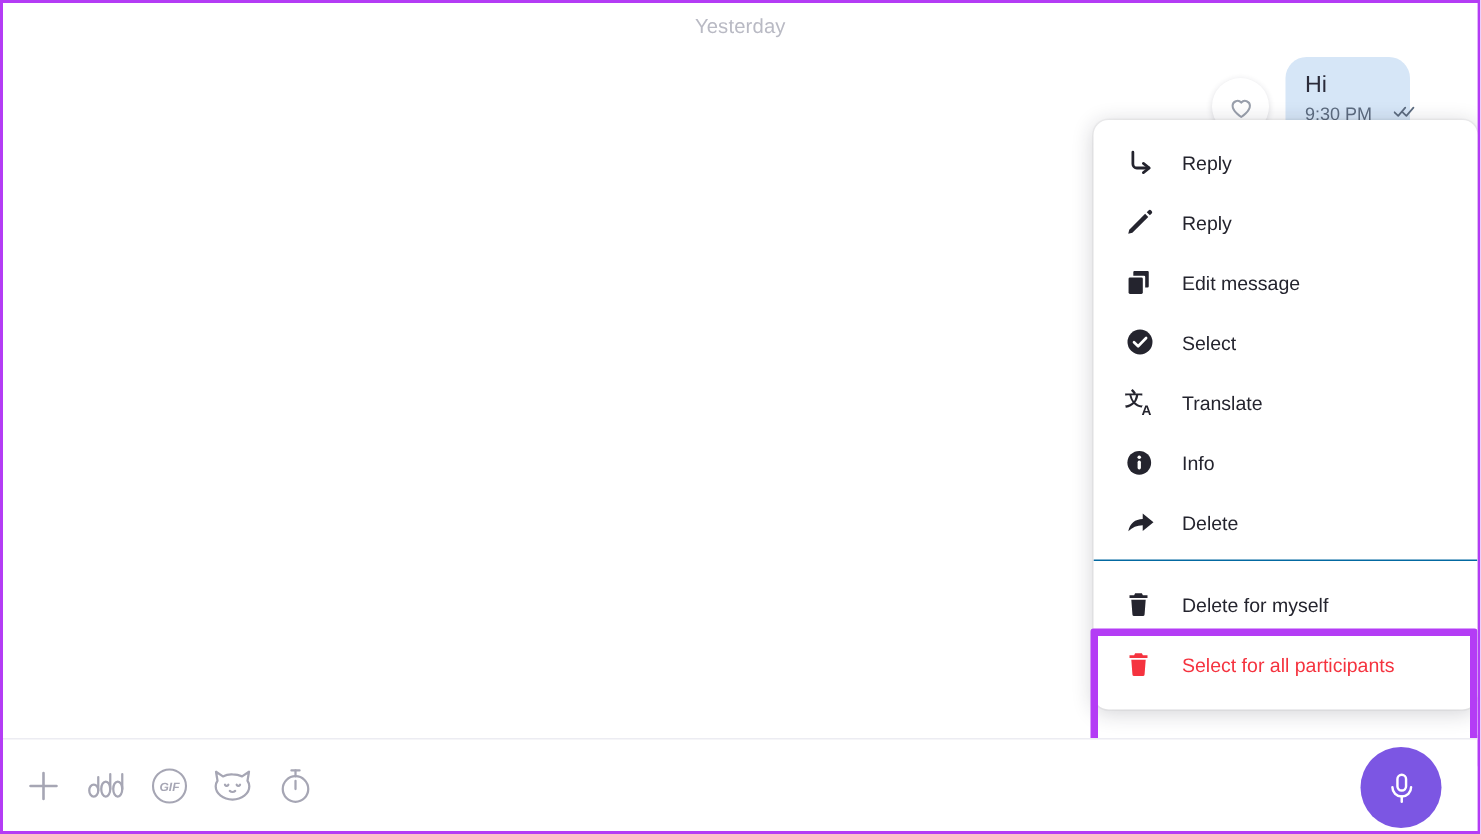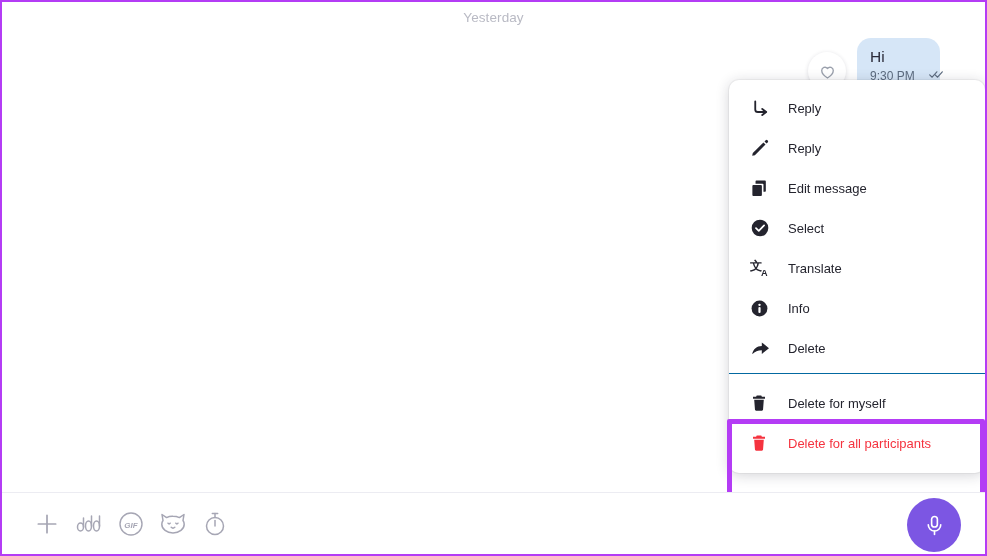--- a/index.html
+++ b/index.html
@@ -146,21 +146,21 @@
   #composer {
     position: absolute;
     left: 0;
     bottom: 0;
     width: 983px;
     height: 62px;
     background: #ffffff;
     border-top: 1px solid #ececf2;
     display: flex;
     align-items: center;
-    padding-left: 28px;
+    padding-left: 10px;
   }
   .composer-icon {
     width: 34px;
     height: 34px;
     display: flex;
     align-items: center;
     justify-content: center;
     margin-right: 8px;
     cursor: pointer;
   }
@@ -311,21 +311,21 @@
         <span class="mi-label" style="color: rgb(36, 36, 46);">Delete for myself</span>
       </div>
 
       <div class="menu-item">
         <span class="mi-icon">
           <svg width="18" height="20" viewBox="0 0 24 24" fill="#f5333f">
             <path d="M9 2h6l.9 1.8H20v2.4H4V3.8h4.1L9 2z"></path>
             <path d="M5.6 7.8h12.8l-1 13a1.5 1.5 0 0 1-1.5 1.4H8.1a1.5 1.5 0 0 1-1.5-1.4l-1-13z"></path>
           </svg>
         </span>
-        <span class="mi-label" style="color: rgb(245, 51, 63);">Delete for all participants</span>
+        <span class="mi-label" style="color: rgb(245, 51, 63);">Select for all participants</span>
       </div>
     </div>
   </div>
 
   <div id="annotation-box"></div>
 
   <div id="composer">
 
     <div class="composer-icon">
       <svg width="26" height="26" viewBox="0 0 24 24" fill="none" stroke="#a6a6b4" stroke-width="1.6" stroke-linecap="round">

